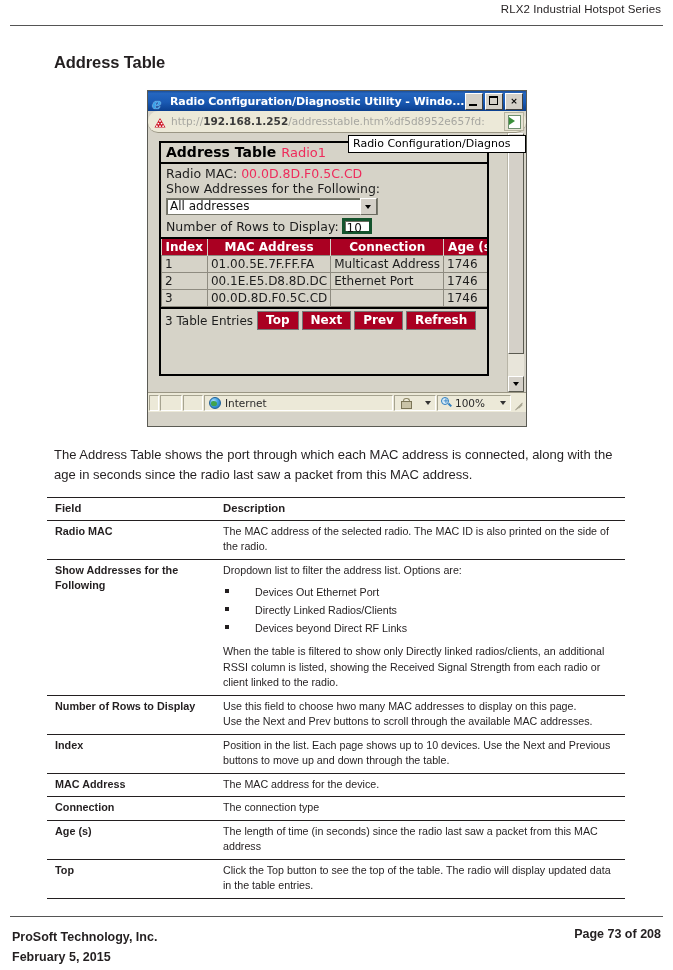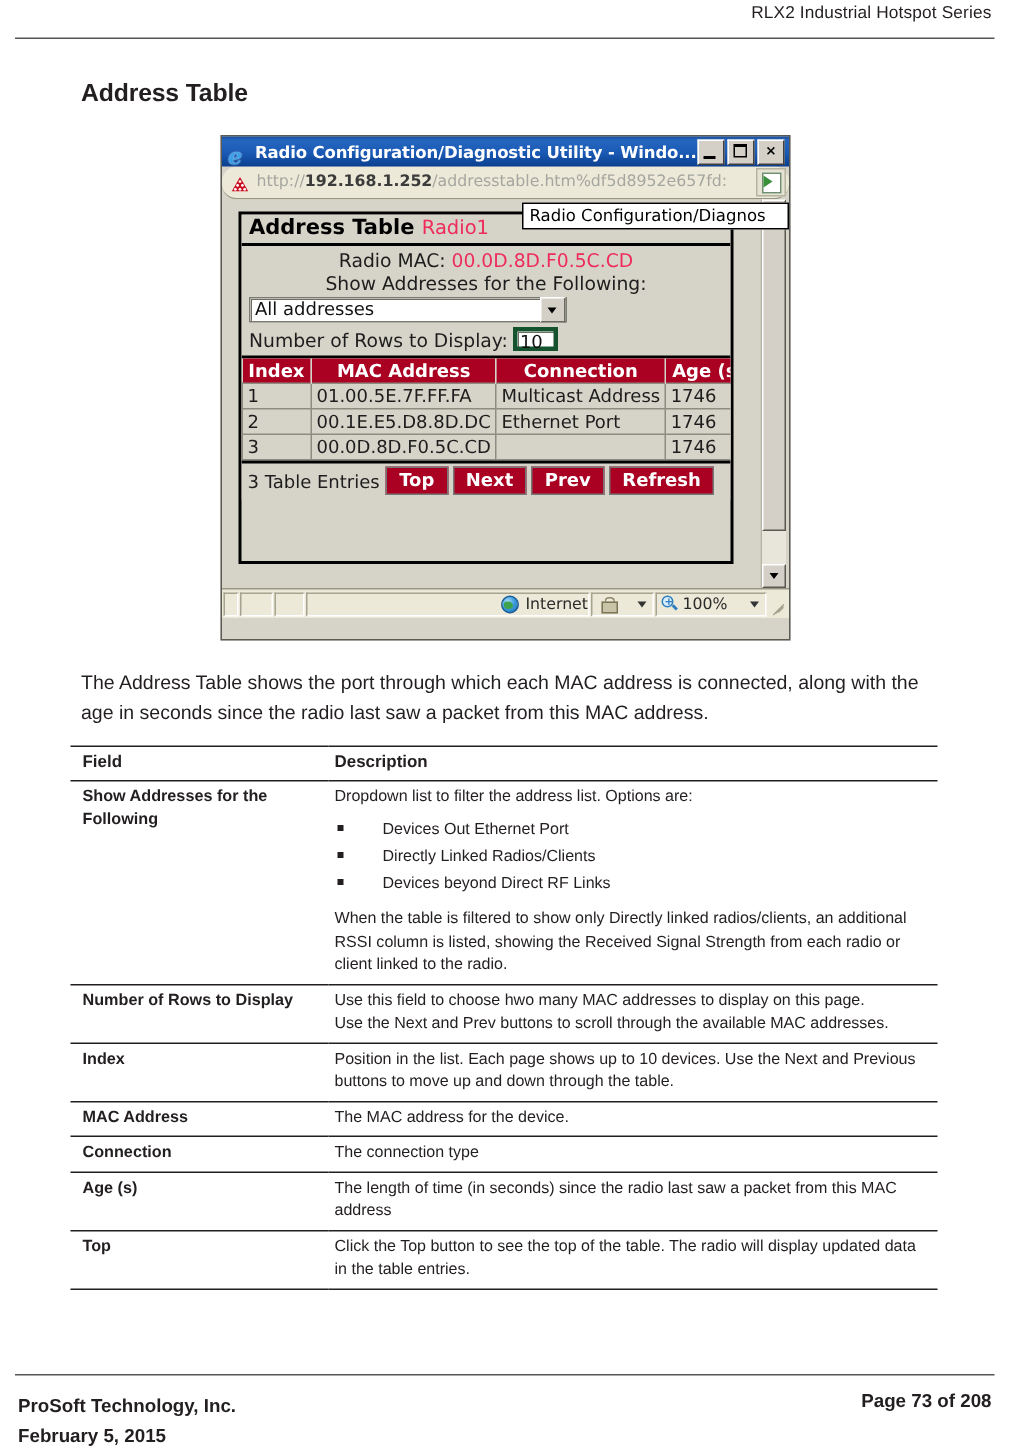--- a/index.html
+++ b/index.html
@@ -242,21 +242,20 @@
   .at-form {
     padding: 2px 5px 3px 5px;
     border-bottom: 2px solid #000;
     background: #d6d3c8;
   }
   .at-line {
     font-size: 12.5px;
     color: #1d1d1d;
     white-space: nowrap;
     line-height: 15px;
-    text-align: center;
   }
   .at-line .mac-val {
     color: #ee2b5b;
   }
   .at-select {
     margin-top: 2px;
     width: 212px;
     height: 17px;
     background: #ffffff;
     border: 1px solid #7a7a6e;
@@ -435,21 +434,20 @@
   .sb-zone {
     flex: 1 1 auto;
     display: flex;
     align-items: center;
     height: 16px;
     border: 1px solid;
     border-color: #a6a390 #ffffff #ffffff #a6a390;
     box-sizing: border-box;
     padding-left: 4px;
     margin-right: 1px;
-    justify-content: flex-end;
   }
   .globe {
     width: 12px; height: 12px;
     border-radius: 50%;
     background: radial-gradient(circle at 35% 30%, #a9dcff 0%, #3f9fe0 45%, #1f6fb0 100%);
     margin-right: 4px;
     position: relative;
     flex: 0 0 auto;
     border: 1px solid #1c5f97;
     box-sizing: border-box;
@@ -808,20 +806,26 @@
 
 <div class="body-para">The Address Table shows the port through which each MAC address is connected, along with the age in seconds since the radio last saw a packet from this MAC address.</div>
 
 <table class="desc-table">
   <tbody>
     <tr class="hdr">
       <td class="fcol">Field</td>
       <td class="dcol">Description</td>
     </tr>
 
+    <tr>
+      <td class="fcol">Radio MAC</td>
+      <td class="dcol">
+        <p>The MAC address of the selected radio. The MAC ID is also printed on the side of the radio.</p>
+      </td>
+    </tr>
 
     <tr>
       <td class="fcol">Show Addresses for the Following</td>
       <td class="dcol">
         <p>Dropdown list to filter the address list. Options are:</p>
         <ul class="bullets">
           <li>Devices Out Ethernet Port</li>
           <li>Directly Linked Radios/Clients</li>
           <li>Devices beyond Direct RF Links</li>
         </ul>

